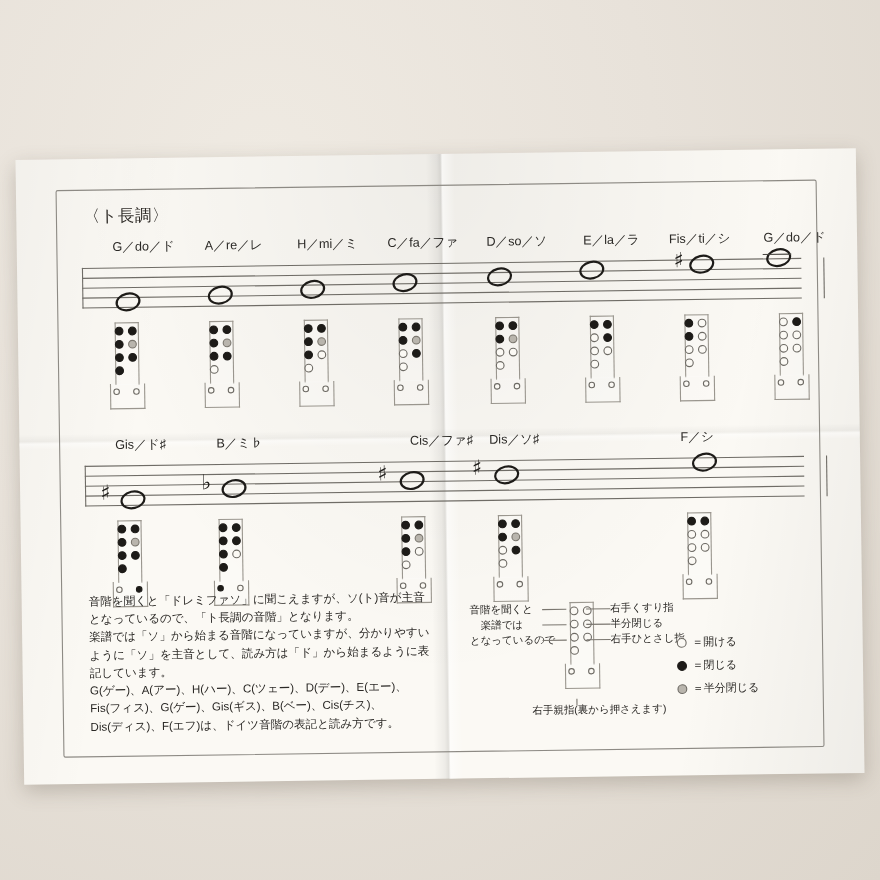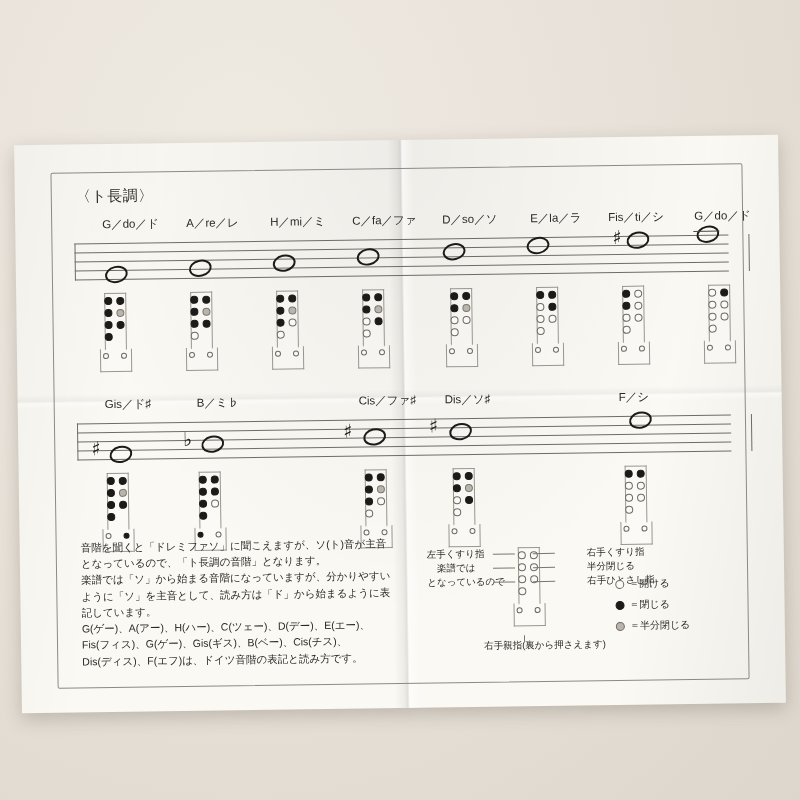--- a/index.html
+++ b/index.html
@@ -218,21 +218,21 @@
     width: 210px;
     height: 112px;
   }
   #handdiag .recorder { left: 86px; top: 4px; }
   .hlabel {
     position: absolute;
     font-size: 9.5px;
     color: #2b2926;
     white-space: nowrap;
   }
-  .hlabel.right { text-align: center; margin-left: 32px; }
+  .hlabel.right { text-align: center; }
   .leader {
     position: absolute;
     height: 1px;
     background: #7a766f;
   }
 
   
   #legend {
     position: absolute;
     right: 22px;
@@ -418,21 +418,21 @@
             <div class="hole open small" style="left:21px; top:60px;"></div>
           </div>
 
         </div>
       </div>
 
       <div class="row row2">
         <div class="labels">
           <div class="note-label" style="left:28px;">Gis／ド♯</div>
           <div class="note-label" style="left:120px;">B／ミ♭</div>
-          <div class="note-label" style="left:282px;">Cis／ファ♯</div>
+          <div class="note-label" style="left:296px;">Cis／ファ♯</div>
           <div class="note-label" style="left:368px;">Dis／ソ♯</div>
           <div class="note-label" style="left:542px;">F／シ</div>
         </div>
 
         <div class="staff">
           <div class="line" style="top:6px;"></div>
           <div class="line" style="top:15px;"></div>
           <div class="line" style="top:24px;"></div>
           <div class="line" style="top:33px;"></div>
           <div class="line" style="top:42px;"></div>
@@ -548,21 +548,21 @@
           <div class="hole open" style="left:17px; top:4px;"></div>
           <div class="hole open" style="left:5px;  top:16px;"></div>
           <div class="hole open" style="left:17px; top:16px;"></div>
           <div class="hole open" style="left:5px;  top:28px;"></div>
           <div class="hole open" style="left:17px; top:28px;"></div>
           <div class="hole open" style="left:5px;  top:40px;"></div>
           <div class="hole open small" style="left:3px;  top:60px;"></div>
           <div class="hole open small" style="left:21px; top:60px;"></div>
         </div>
 
-        <div class="hlabel" style="left:0px;  top:4px;">左手くすり指</div>
+        <div class="hlabel" style="left:0px;  top:4px;">音階を聞くと</div>
         <div class="hlabel" style="left:10px; top:18px;">楽譜では</div>
         <div class="hlabel" style="left:0px;  top:32px;">となっているので</div>
 
         <div class="hlabel right" style="left:128px; top:4px;">右手くすり指</div>
         <div class="hlabel right" style="left:128px; top:18px;">半分閉じる</div>
         <div class="hlabel right" style="left:128px; top:32px;">右手ひとさし指</div>
 
         <div class="hlabel" style="left:56px; top:96px;">右手親指(裏から押さえます)</div>
 
         <div class="leader" style="left:66px;  top:10px; width:22px;"></div>

